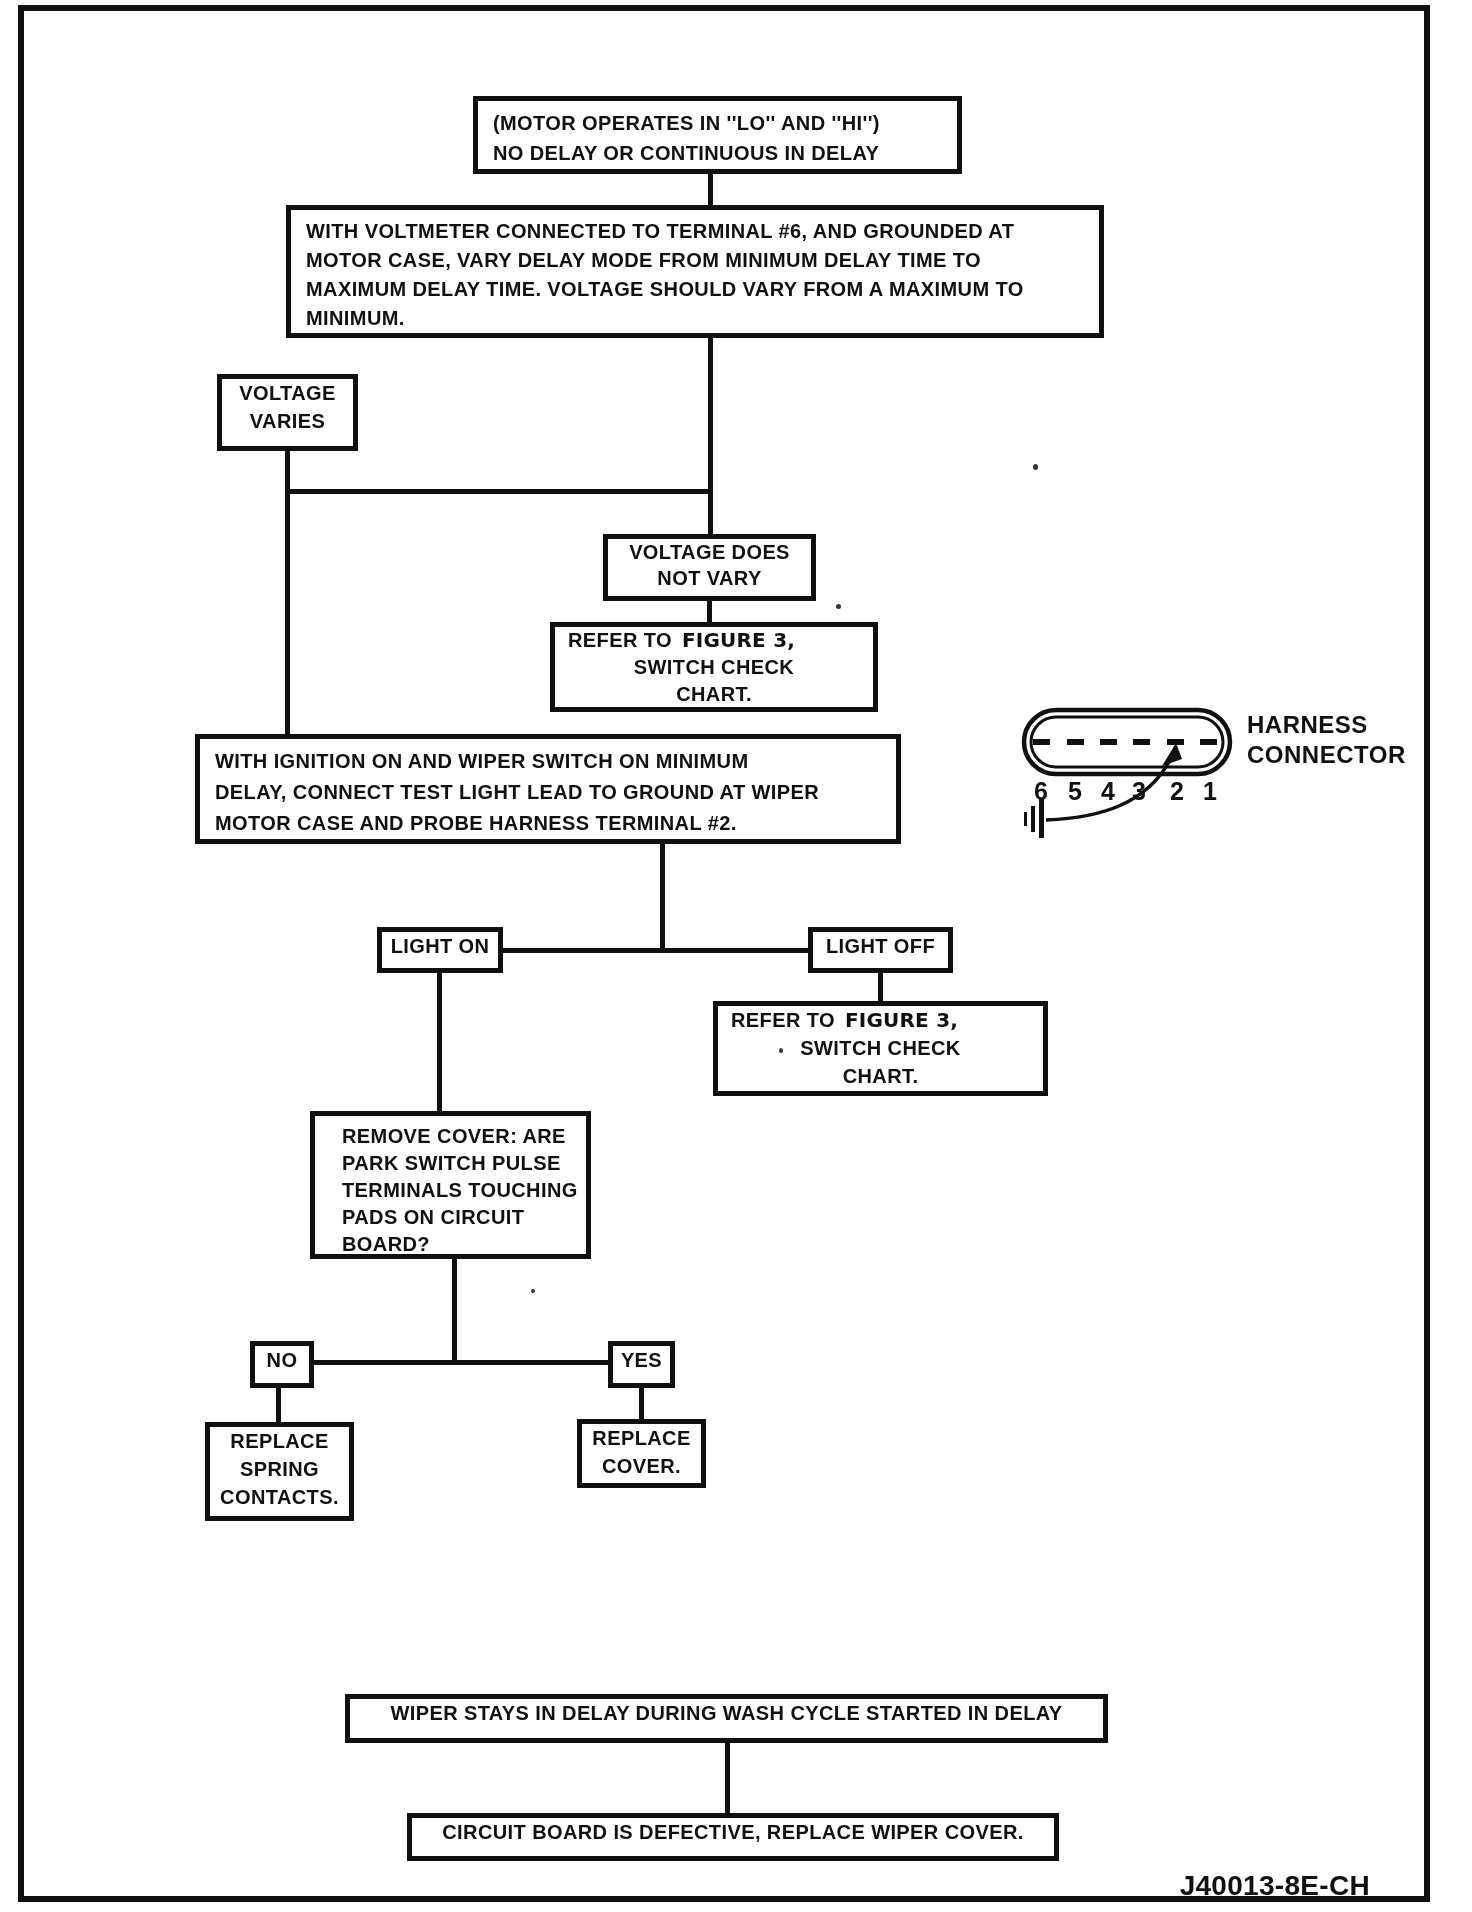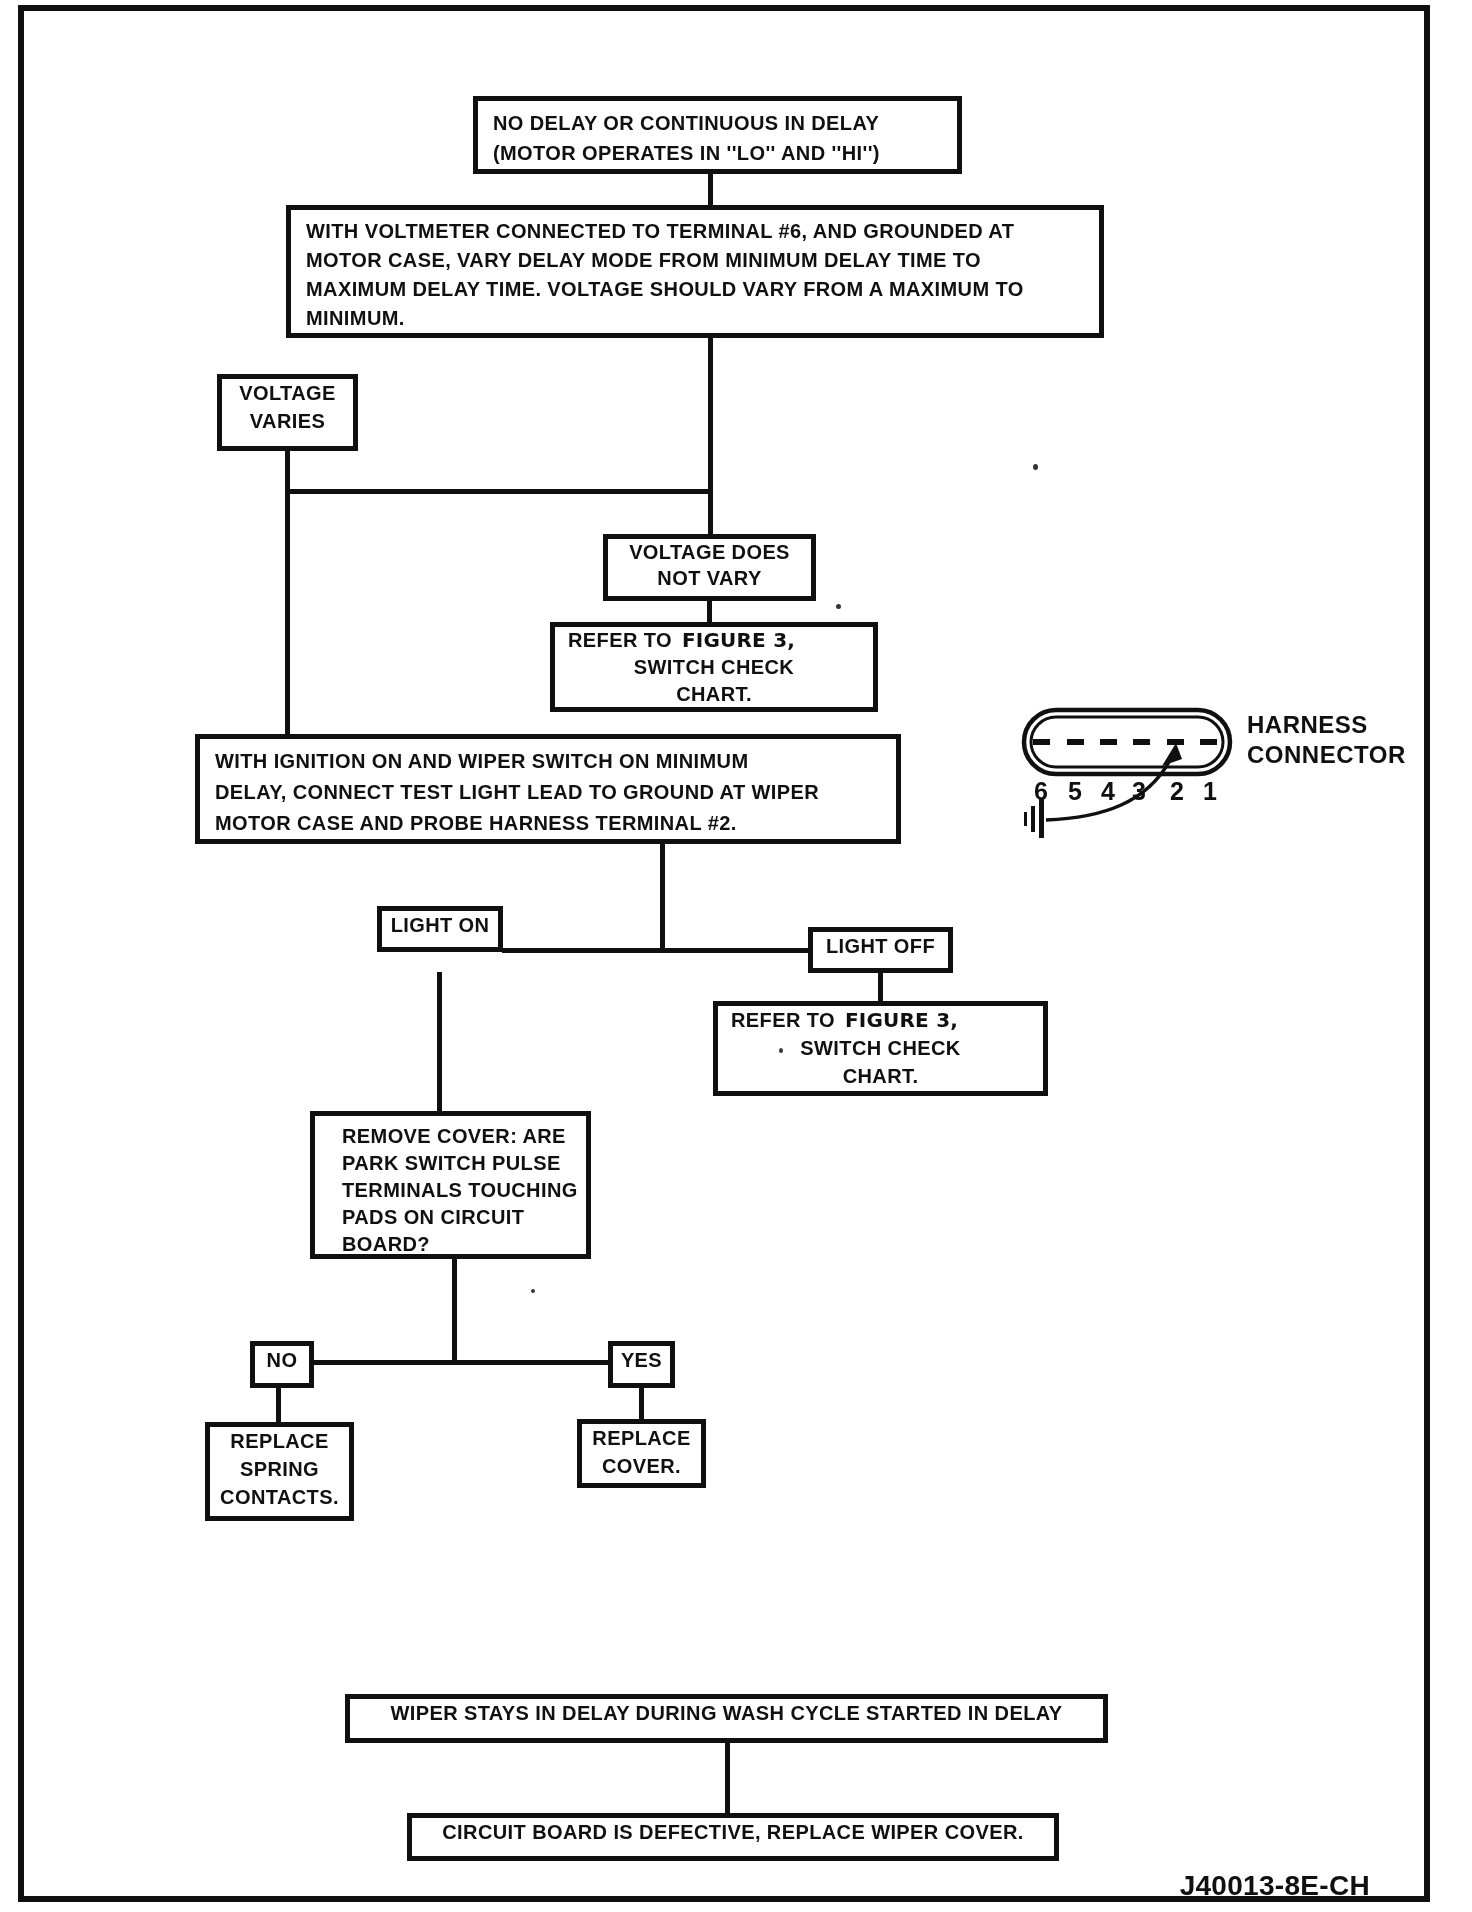--- a/index.html
+++ b/index.html
@@ -58,22 +58,22 @@
   <div class="hline" style="left:502px;top:948px;width:307px;"></div>
   <div class="vline" style="left:878px;top:972px;height:30px;"></div>
   <div class="vline" style="left:437px;top:972px;height:140px;"></div>
   <div class="vline" style="left:452px;top:1258px;height:106px;"></div>
   <div class="hline" style="left:305px;top:1360px;width:304px;"></div>
   <div class="vline" style="left:276px;top:1387px;height:36px;"></div>
   <div class="vline" style="left:639px;top:1387px;height:33px;"></div>
   <div class="vline" style="left:725px;top:1742px;height:72px;"></div>
 
   <div class="box pad" style="left:473px;top:96px;width:489px;height:78px;line-height:30px;">
+    <div>(MOTOR OPERATES IN ''LO'' AND ''HI'')</div>
     <div>NO DELAY OR CONTINUOUS IN DELAY</div>
-    <div>(MOTOR OPERATES IN ''LO'' AND ''HI'')</div>
   </div>
 
   <div class="box pad" style="left:286px;top:205px;width:818px;height:133px;line-height:29px;">
     <div>WITH VOLTMETER CONNECTED TO TERMINAL #6, AND GROUNDED AT</div>
     <div>MOTOR CASE, VARY DELAY MODE FROM MINIMUM DELAY TIME TO</div>
     <div>MAXIMUM DELAY TIME. VOLTAGE SHOULD VARY FROM A MAXIMUM TO</div>
     <div>MINIMUM.</div>
   </div>
 
   <div class="box center" style="left:217px;top:374px;width:141px;height:77px;">
@@ -91,21 +91,21 @@
     <div class="refer-rest">SWITCH CHECK</div>
     <div class="refer-rest">CHART.</div>
   </div>
 
   <div class="box pad" style="left:195px;top:734px;width:706px;height:110px;line-height:31px;">
     <div>WITH IGNITION ON AND WIPER SWITCH ON MINIMUM</div>
     <div>DELAY, CONNECT TEST LIGHT LEAD TO GROUND AT WIPER</div>
     <div>MOTOR CASE AND PROBE HARNESS TERMINAL #2.</div>
   </div>
 
-  <div class="box center" style="left:377px;top:906px;width:126px;height:46px;">
+  <div class="box center" style="left:377px;top:927px;width:126px;height:46px;">
     <div>LIGHT ON</div>
   </div>
 
   <div class="box center" style="left:808px;top:927px;width:145px;height:46px;">
     <div>LIGHT OFF</div>
   </div>
 
   <div class="box center" style="left:713px;top:1001px;width:335px;height:95px;line-height:28px;">
     <div class="refer-line1"><span>REFER TO</span><span class="refer-fig">FIGURE 3,</span></div>
     <div class="refer-rest">SWITCH CHECK</div>

